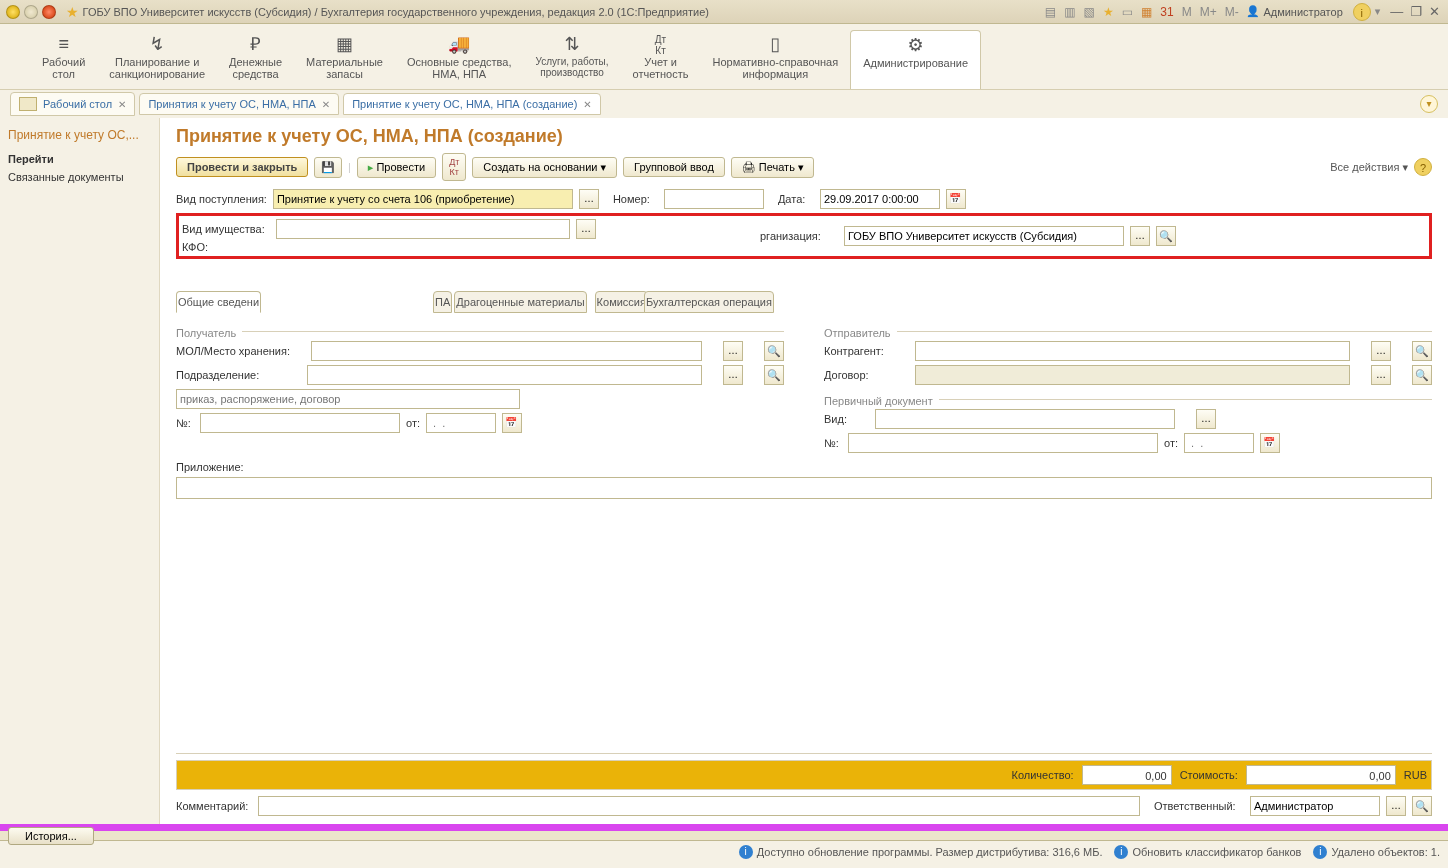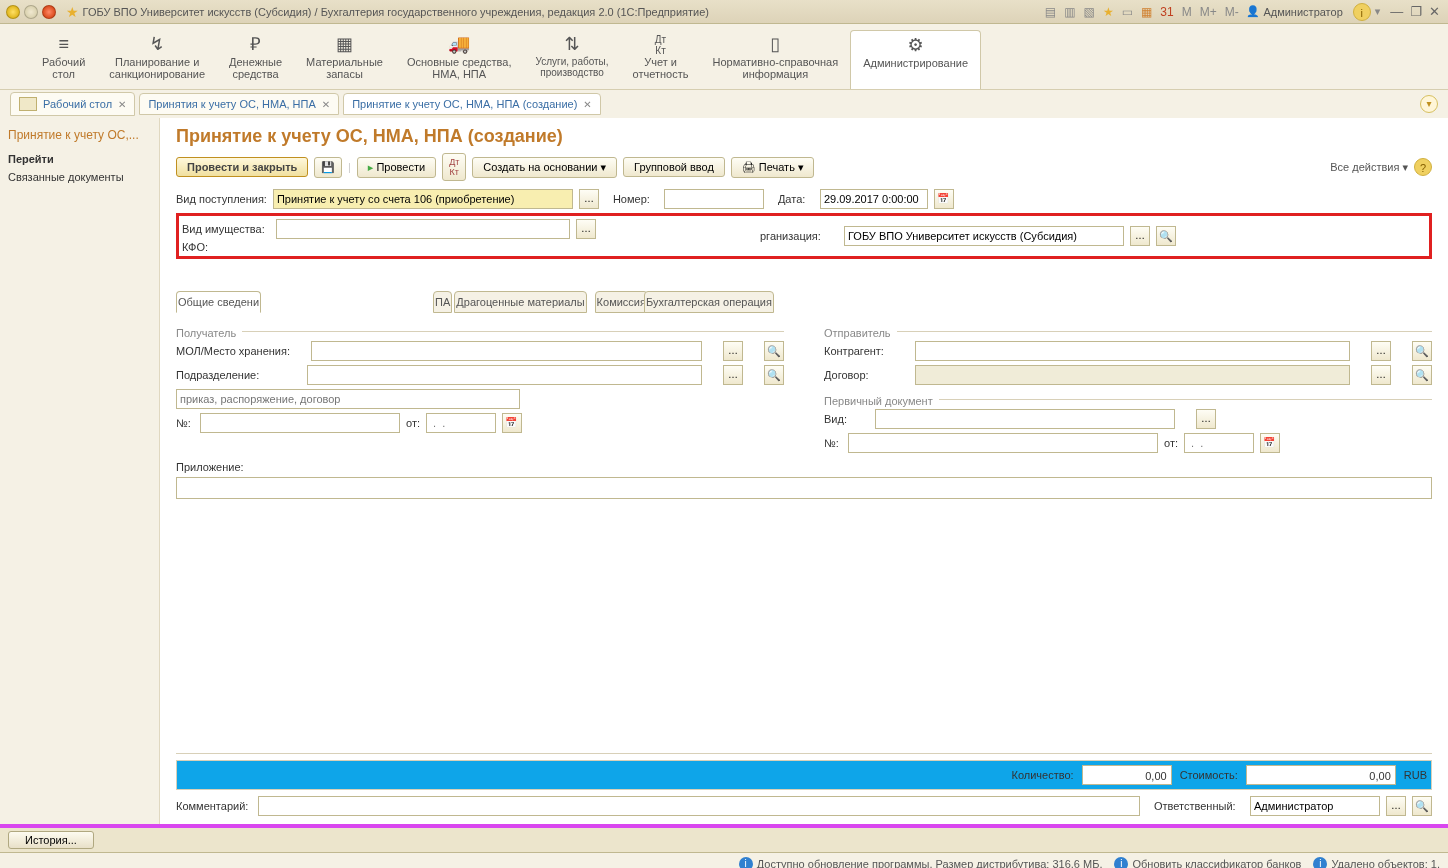--- a/index.html
+++ b/index.html
@@ -53,27 +53,27 @@
 .twocol{display:flex;gap:40px;}
 .col{flex:1;}
 .fieldset-label{color:#888;font-size:11px;margin:6px 0 2px 0;}
 .fieldset-box{border-top:1px solid #d8d0b8;height:1px;flex:1;margin-left:6px;}
 .fsrow{display:flex;align-items:center;gap:21px;margin-bottom:4px;}
 .fsrow label{min-width:110px;font-size:11px;}
 .longinput{flex:1;height:20px;border:1px solid #c0b890;background:#fff;}
 .subrow{display:flex;align-items:center;gap:6px;margin-bottom:4px;}
 .bigtext{width:100%;height:22px;border:1px solid #c0b890;background:#fff;}
 .footer-area{margin-top:auto;border-top:1px solid #d8d0b8;padding-top:6px;}
-.totalsrow{display:flex;justify-content:flex-end;align-items:center;gap:8px;background:#0ea5e9;padding:4px;border:1px solid #d8d0b8;margin-bottom:6px;}
+.totalsrow{display:flex;justify-content:flex-end;align-items:center;gap:8px;background:#eab308;padding:4px;border:1px solid #d8d0b8;margin-bottom:6px;}
 .totalsrow label{font-size:11px;}
 .numfield{width:90px;height:20px;border:1px solid #c0b890;background:#fff;text-align:right;padding-right:4px;line-height:20px;font-size:11px;}
 .numfield.wide{width:150px;}
 .commentrow{display:flex;align-items:center;gap:6px;}
 .commentrow .longinput{flex:1;}
-.historybar{height:28px;background:#ece5cc;border-top:4px solid #d946ef;display:flex;align-items:center;padding:0 8px;}
+.historybar{height:16px;background:#ece5cc;border-top:7px solid #d946ef;display:flex;align-items:center;padding:0 8px;}
 .historybtn{padding:2px 16px;border:1px solid #b0a880;background:linear-gradient(#fdfbf0,#e8e0c8);border-radius:3px;font-size:11px;cursor:pointer;}
 .statusbar{height:22px;background:#f5f1e5;border-top:1px solid #c0b890;display:flex;align-items:center;padding:0 8px;gap:12px;font-size:11px;color:#555;justify-content:flex-end;}
 .statusbar .sitem{display:flex;align-items:center;gap:4px;}
 .info-i{width:14px;height:14px;border-radius:50%;background:#3080d0;color:#fff;text-align:center;line-height:14px;font-size:10px;}
 .desk-icon{width:18px;height:14px;background:#f0e8c8;border:1px solid #c0b070;display:inline-block;position:relative;}
 </style>
 </head>
 <body>
 
 <div class="titlebar">
@@ -200,21 +200,21 @@
       </div>
     </div>
 
     <div class="formrow">
       <label>Вид поступления:</label>
       <input class="txtinput sel" style="width: 300px; background: rgb(248, 238, 176);" value="Принятие к учету со счета 106 (приобретение)">
       <button class="ellips-btn">…</button>
       <label style="min-width:45px;margin-left:8px;">Номер:</label>
       <input class="txtinput" style="width: 100px;">
       <label style="min-width:36px;margin-left:8px;">Дата:</label>
-      <input class="txtinput" style="width: 108px;" value="29.09.2017 0:00:00">
+      <input class="txtinput" style="width: 120px;" value="29.09.2017 0:00:00">
       <button class="ellips-btn">📅</button>
     </div>
 
     <div class="redbox">
       <div class="formrow" style="margin-bottom:2px;">
         <label>Вид имущества:</label>
         <input class="txtinput" style="width: 294px;">
         <button class="ellips-btn">…</button>
       </div>
       <div class="formrow" style="margin-bottom:0;">

